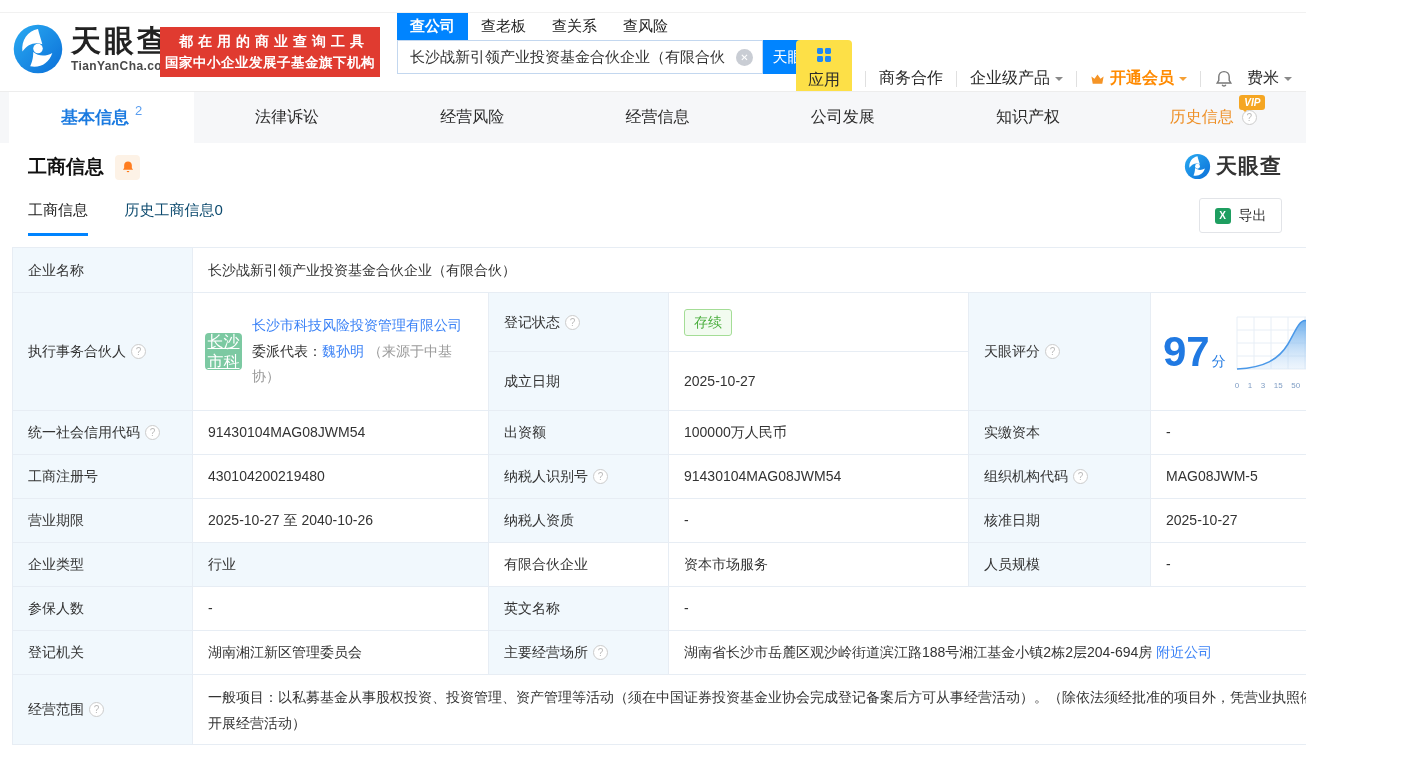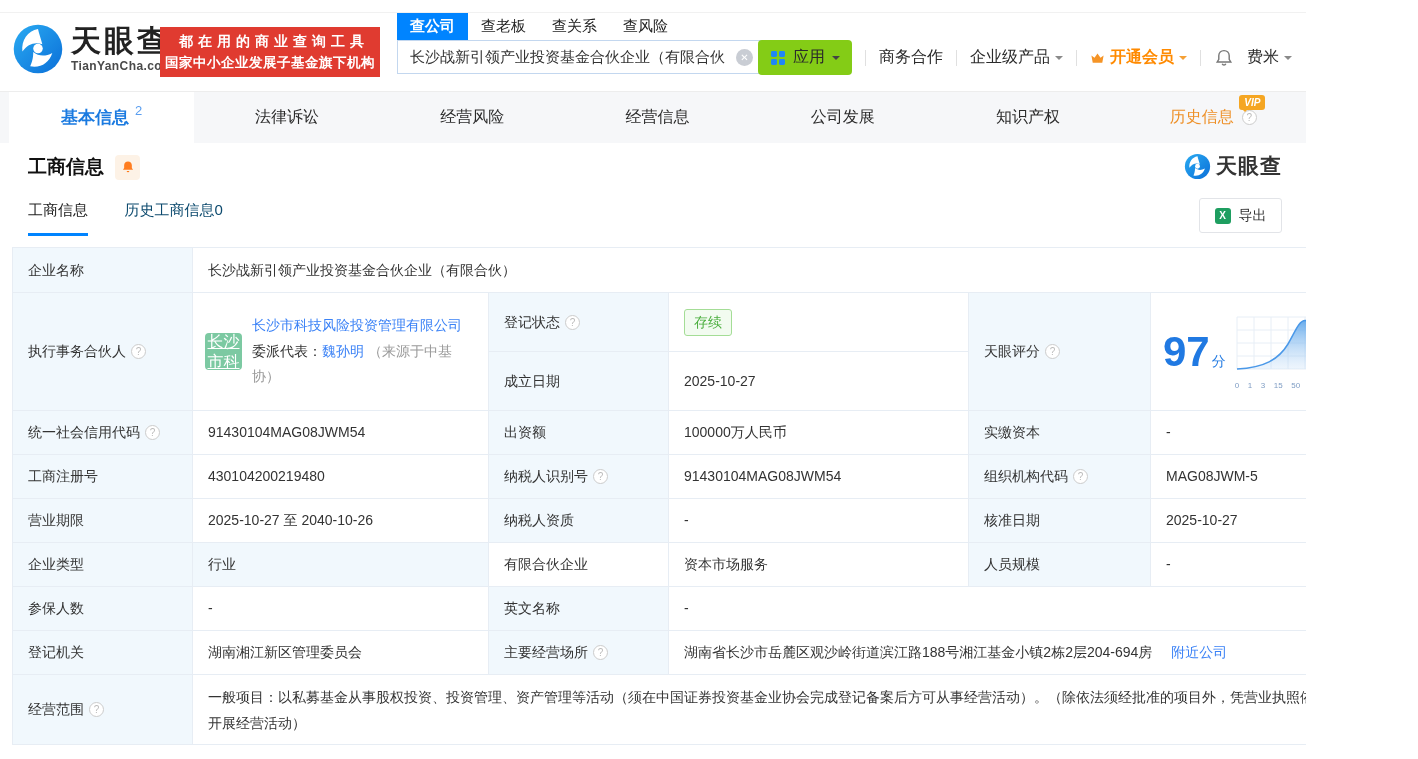--- a/index.html
+++ b/index.html
@@ -26,21 +26,21 @@
   .srow { display:flex; }
   .iwrap { position:relative; width:366px; height:34px; border:1px solid #c3d7ef; background:#fff; }
   .iwrap input { width:100%; height:100%; border:none; outline:none; padding:0 36px 0 12px; font-size:15px; color:#333;
                  font-family:"Liberation Sans","DejaVu Sans",sans-serif; }
   .clear { position:absolute; right:9px; top:8px; width:17px; height:17px; border-radius:50%; background:#c9cdd4;
            color:#fff; font-size:10px; display:flex; align-items:center; justify-content:center; cursor:pointer; }
   .sbtn { width:79px; height:34px; background:#0084ff; color:#fff; border:none; font-size:15px; cursor:pointer;
           font-family:inherit; }
 
   .topnav { position:absolute; right:14px; top:27px; display:flex; align-items:center; gap:13px; font-size:16px; color:#2b2b2b; }
-  .chip { display:flex; align-items:center; gap:7px; background:#84cc16; border-radius:4px; padding:7px 12px; cursor:pointer; }
+  .chip { display:flex; align-items:center; gap:7px; background:#fde047; border-radius:4px; padding:7px 12px; cursor:pointer;flex-direction:column; }
   .caret { width:0; height:0; border:4.5px solid transparent; border-top-color:#8a8a8a; margin-top:4px; display:inline-block; }
   .chip .caret { border-top-color:#444; }
   .navlink { display:flex; align-items:center; gap:5px; cursor:pointer; }
   .vip-link { color:#ff8a00; font-weight:bold; }
   .divider { width:1px; height:16px; background:#e0e0e0; }
 
   
   .maintabs { position:absolute; top:91px; left:0; right:0; height:52px; background:#f6f7f9; border-top:1px solid #ededed;
               display:flex; padding-left:9px; }
   .mtab { width:200px; display:flex; align-items:center; justify-content:center; gap:3px; font-size:16px; color:#2b2b2b;
@@ -423,21 +423,21 @@
         </div>
       <div class="cell">
           <span>湖南湘江新区管理委员会</span>
         </div>
       <div class="cell lab">
         <span>主要经营场所</span>
         <span class="q">?</span>
       </div>
       <div class="cell span47">
         <span>湖南省长沙市岳麓区观沙岭街道滨江路188号湘江基金小镇2栋2层204-694房</span>
-        <span class="link" style="margin-left:19px;">附近公司</span>
+        <span class="link" style="margin-left:4px;">附近公司</span>
       </div>
 
       <div class="cell lab">
         <span>经营范围</span>
         <span class="q">?</span>
       </div>
       <div class="cell c-scope-v">
         <span class="scope-text">一般项目：以私募基金从事股权投资、投资管理、资产管理等活动（须在中国证券投资基金业协会完成登记备案后方可从事经营活动）。（除依法须经批准的项目外，凭营业执照依法自主开展经营活动）</span>
       </div>
     </div>

